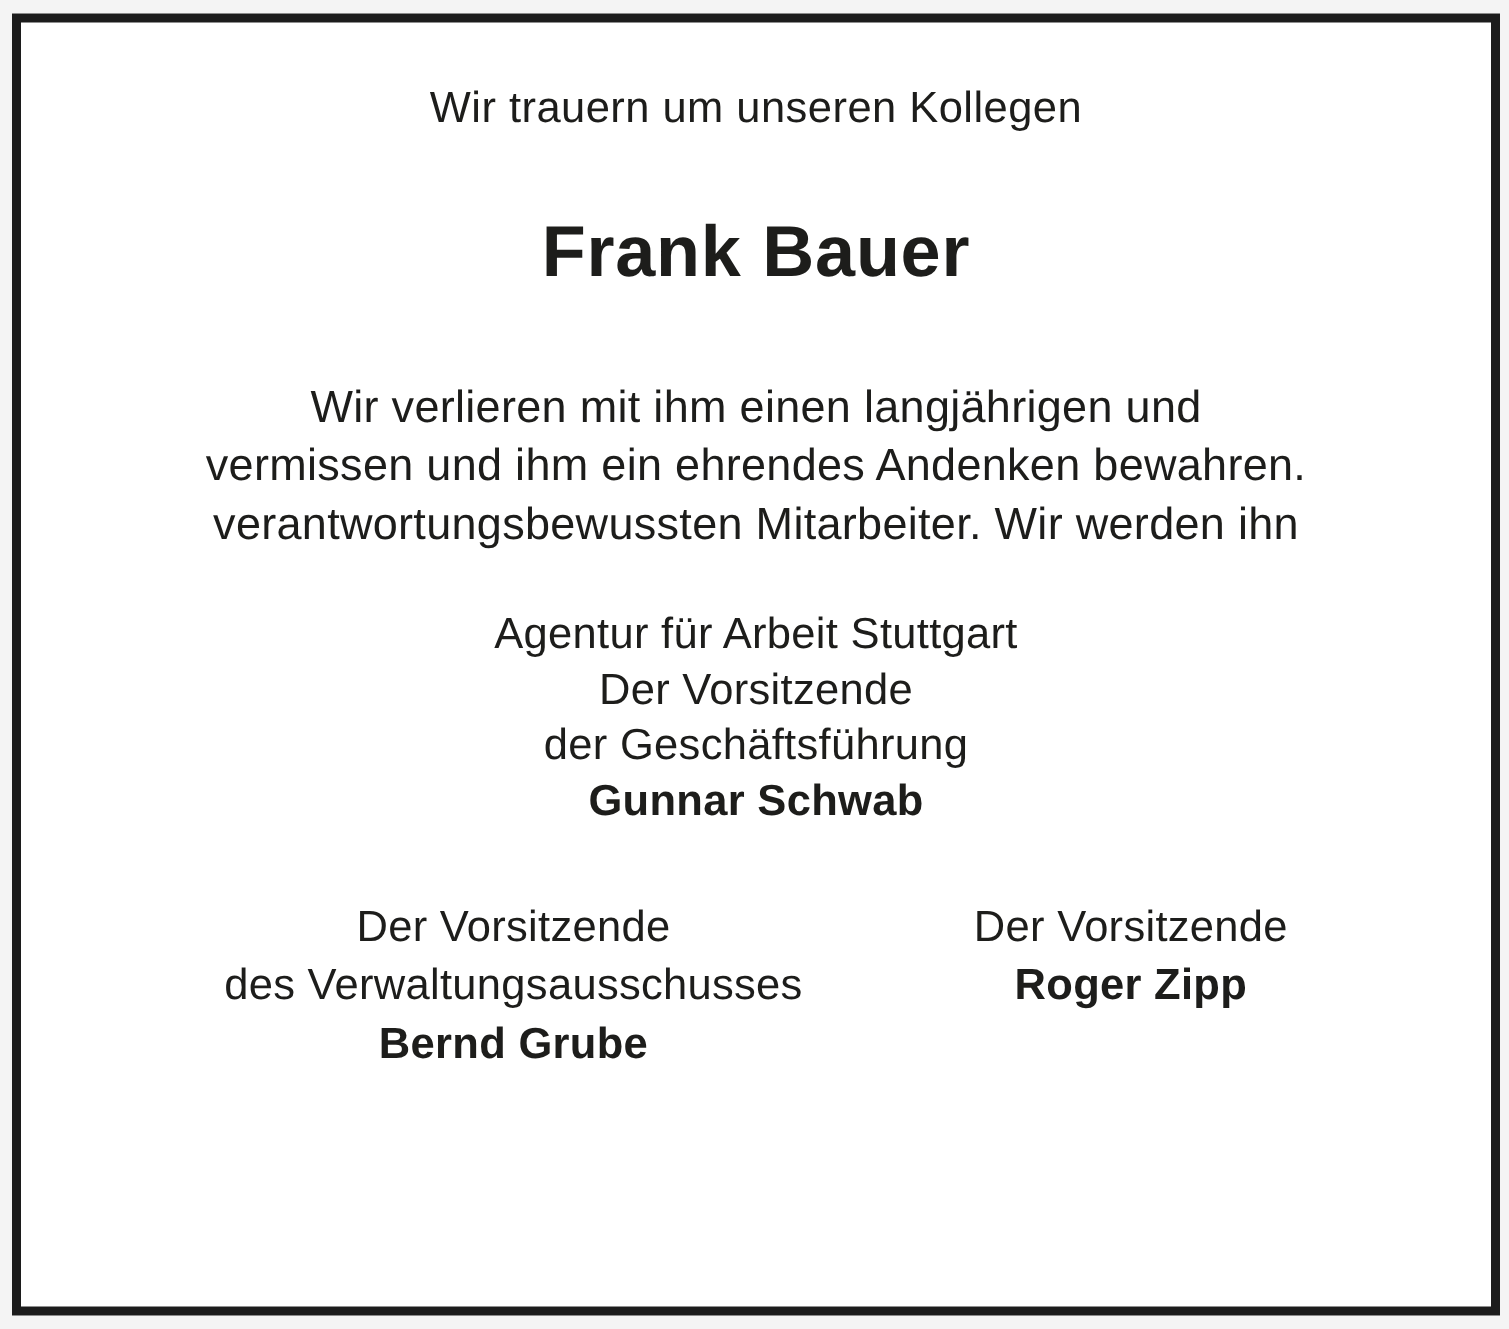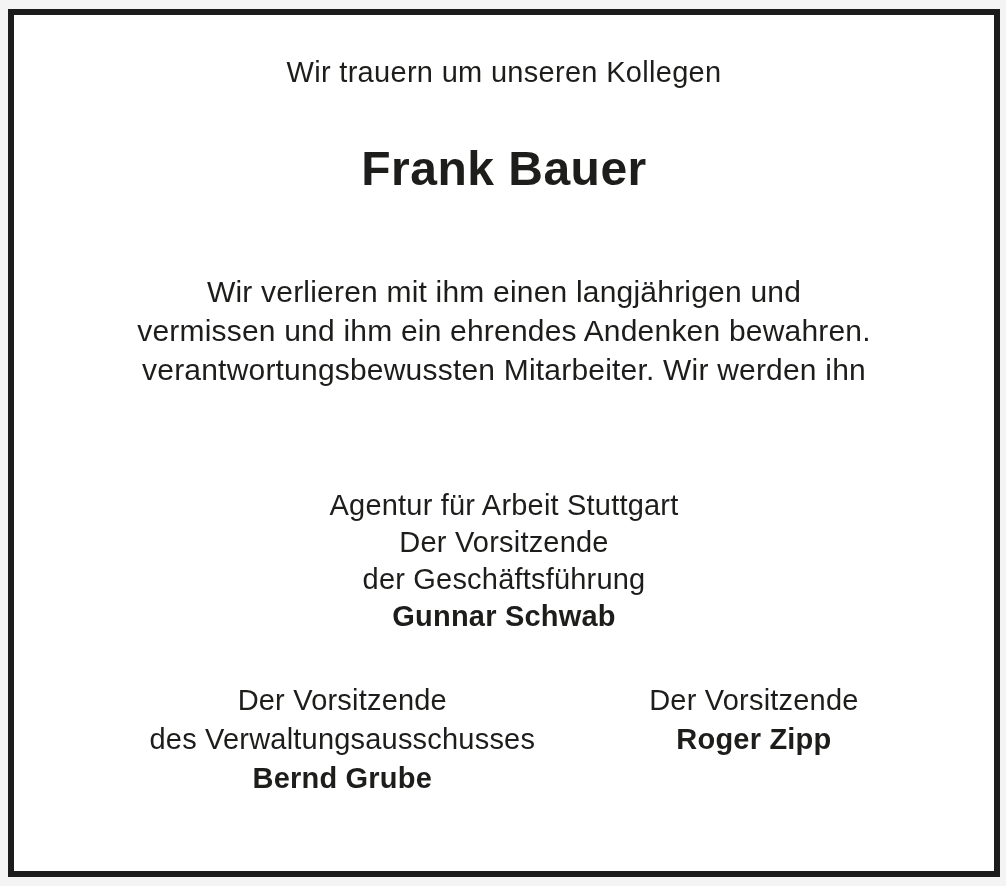--- a/index.html
+++ b/index.html
@@ -37,27 +37,27 @@
     font-size: 48px;
     font-weight: 700;
     letter-spacing: 0.5px;
   }
   .date-line {
     margin-top: 64px;
     font-size: 30px;
     letter-spacing: 0.2px;
   }
   .tribute {
-    margin-top: 76px;
+    margin-top: 56px;
     font-size: 30px;
     line-height: 39px;
     letter-spacing: 0.2px;
   }
   .org-block {
-    margin-top: 98px;
+    margin-top: 36px;
     font-size: 29px;
     line-height: 37px;
     letter-spacing: 0.2px;
   }
   .org-signer {
     font-weight: 700;
   }
   .signatures {
     position: relative;
     margin-top: 46px;

